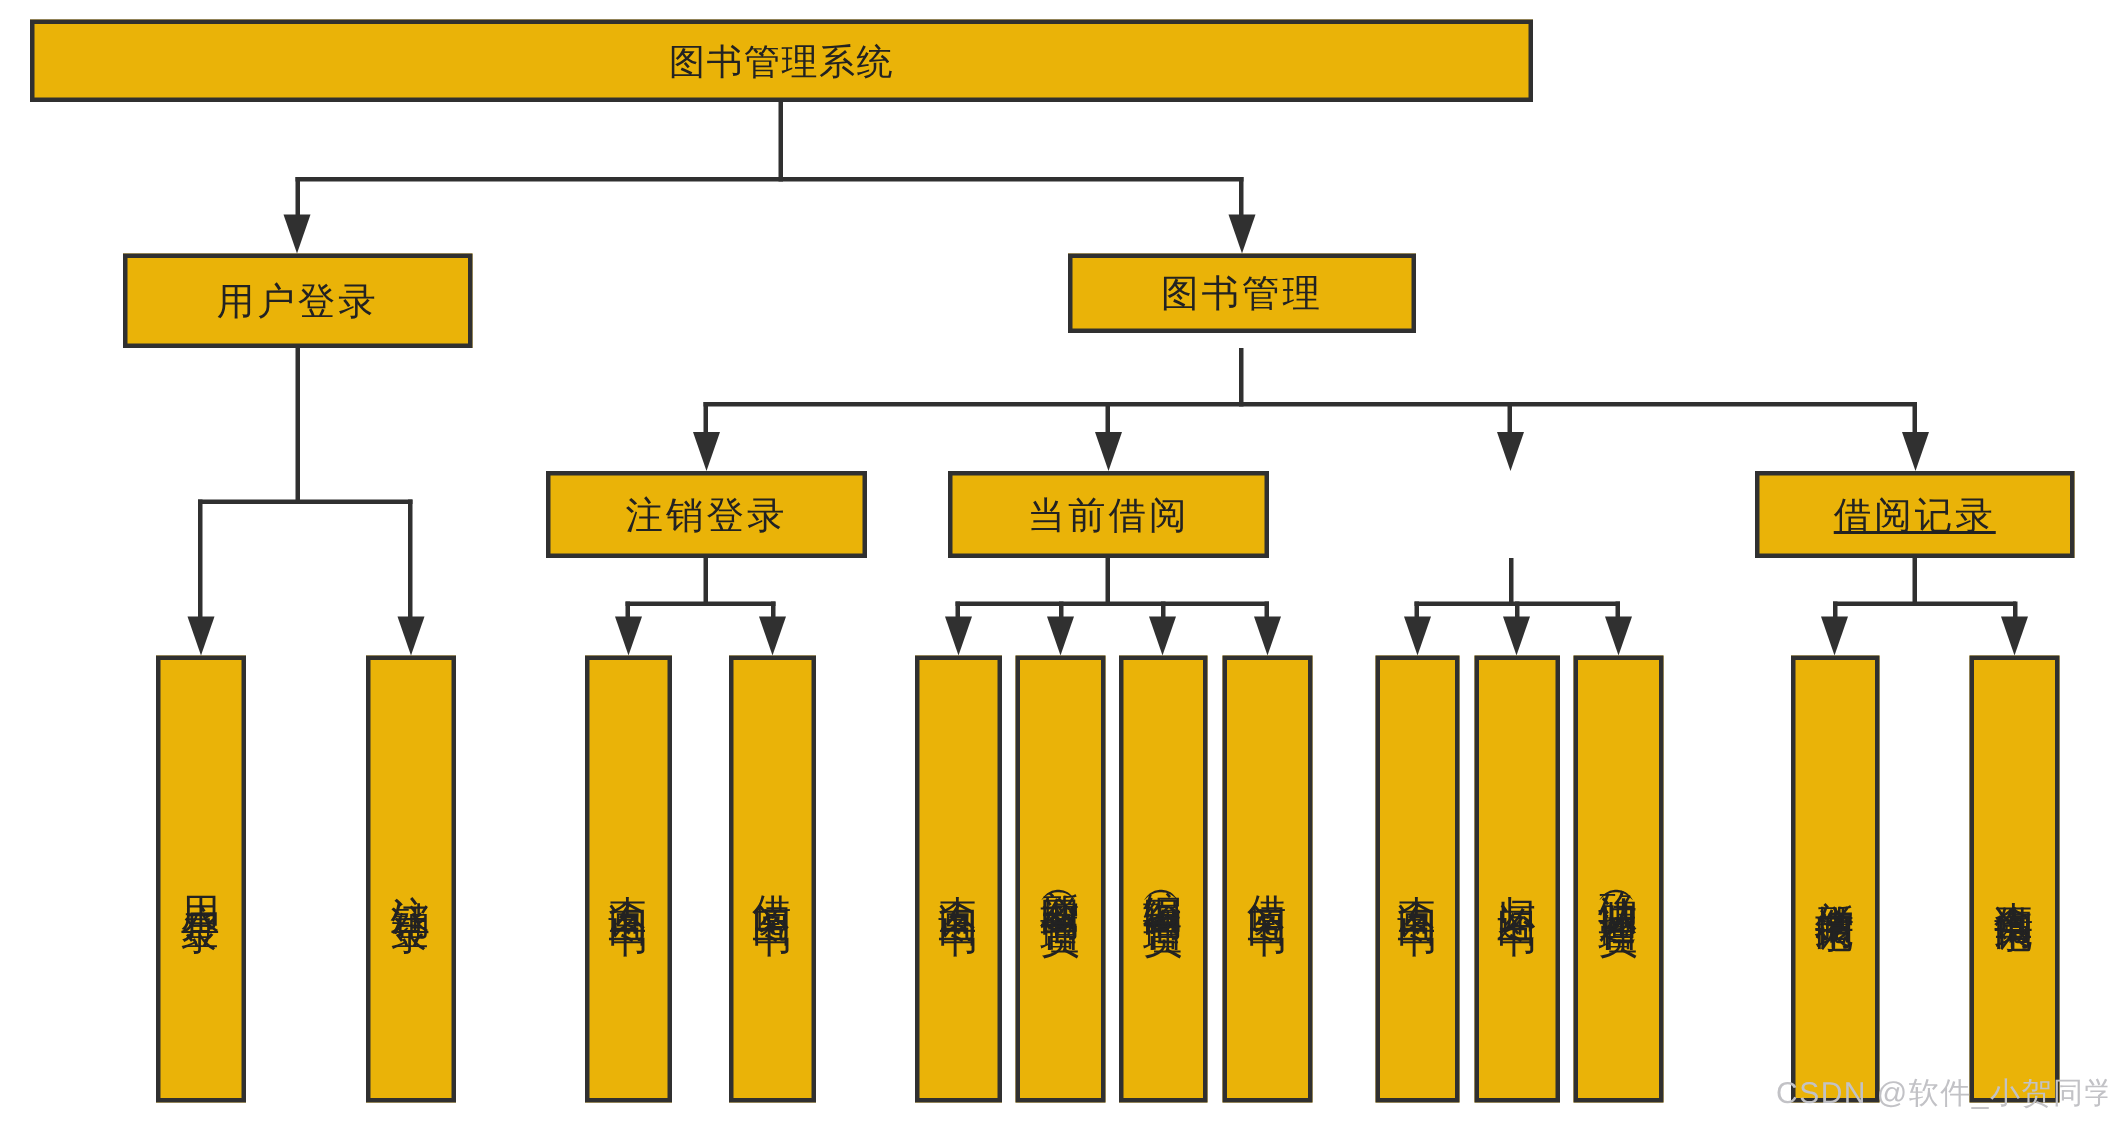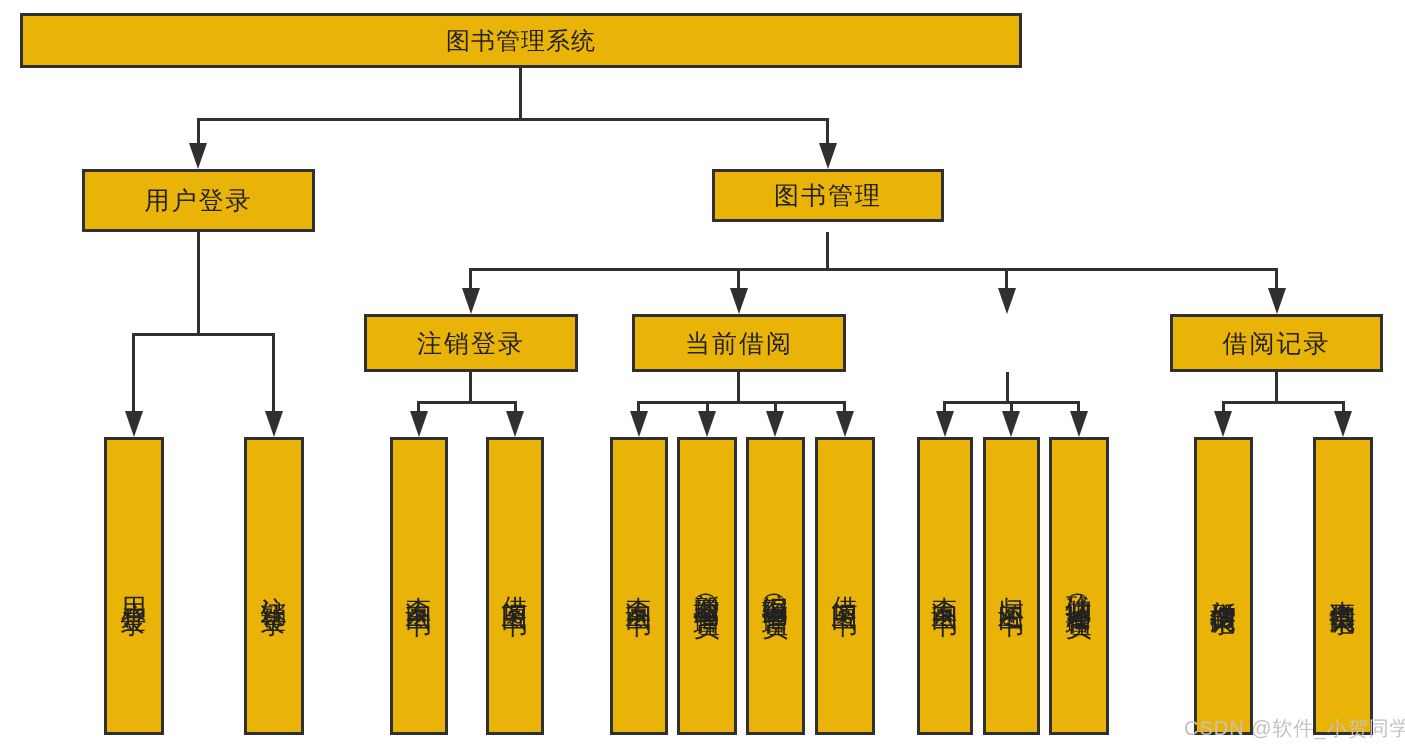--- a/index.html
+++ b/index.html
@@ -124,21 +124,21 @@
   <div class="hbox" style="left:712px;top:169px;width:232px;height:53px;">
     <span class="lbl">图书管理</span>
   </div>
 
   <div class="hbox" style="left:364px;top:314px;width:214px;height:58px;">
     <span class="lbl">注销登录</span>
   </div>
   <div class="hbox" style="left:632px;top:314px;width:214px;height:58px;">
     <span class="lbl">当前借阅</span>
   </div>
-  <div class="hbox" style="left:1170px;top:314px;width:213px;height:58px;">
+  <div class="hbox" style="left:1170px;top:314px;width:213px;height:58px;text-decoration:underline;">
     <span class="lbl">借阅记录</span>
   </div>
 
   <div class="vbox" style="left:104px;top:437px;width:60px;height:298px;">
     <span class="lbl">用户登录</span>
   </div>
   <div class="vbox" style="left:244px;top:437px;width:60px;height:298px;">
     <span class="lbl">注销登录</span>
   </div>
 

